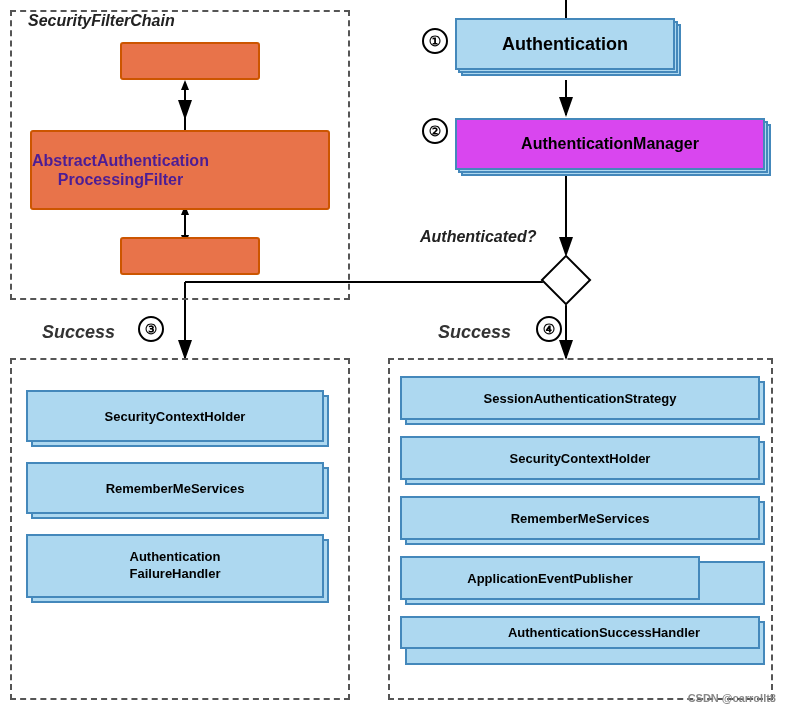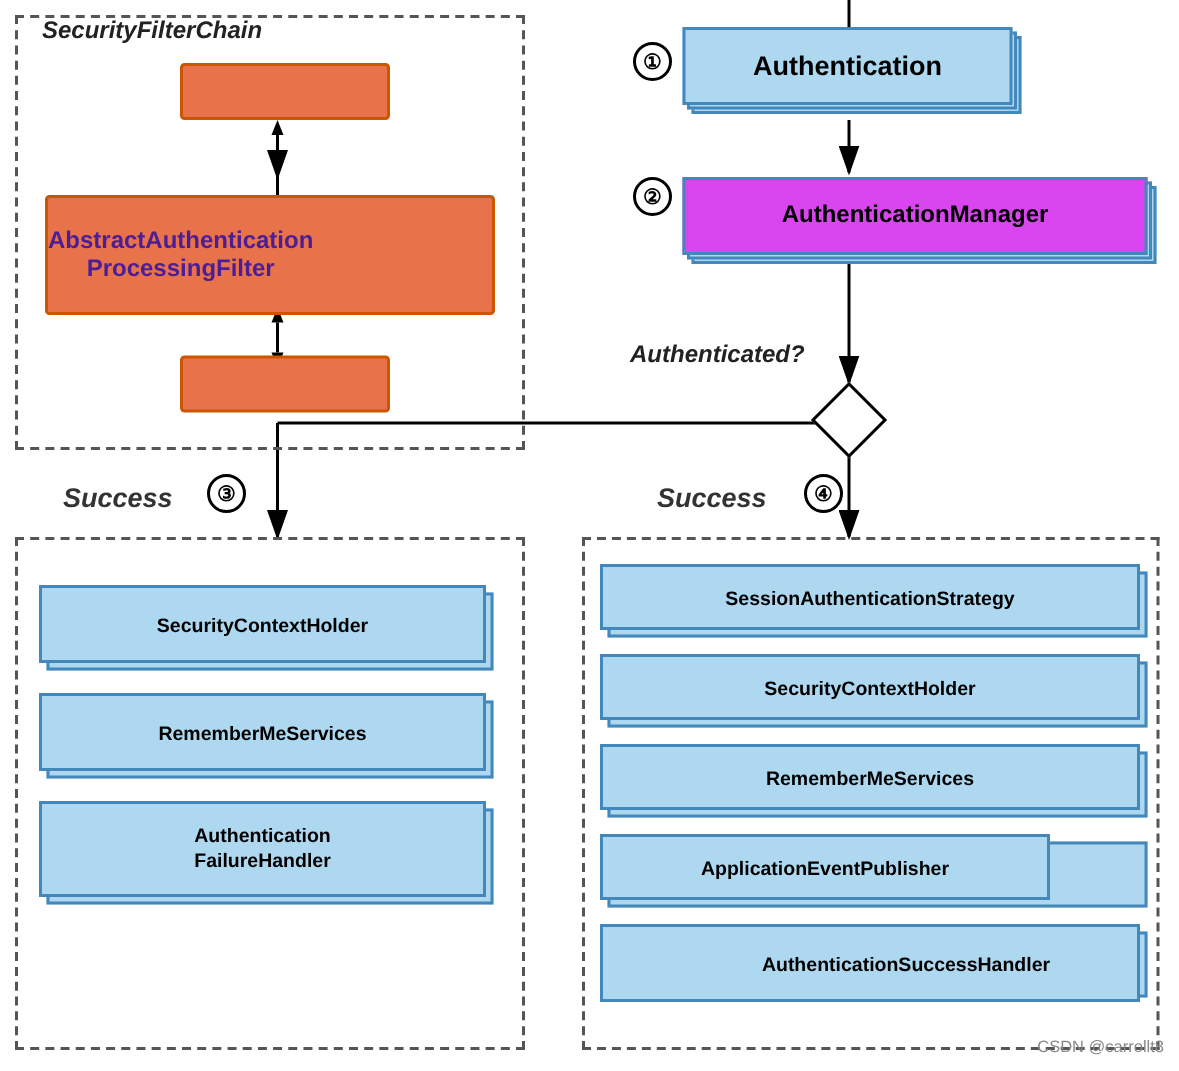--- a/index.html
+++ b/index.html
@@ -84,21 +84,21 @@
       border: 2px solid #000;
       transform: rotate(45deg);
     }
 
     .watermark {
       position: absolute;
       bottom: 10px;
       right: 10px;
       font-size: 11px;
       color: #888;
-      font-weight: normal;
+      font-weight: bold;
       font-family: Arial, sans-serif;
     }
   </style>
 </head>
 <body>
 
 <div class="diagram-container">
 
   <svg class="arrows-svg">
     <defs>
@@ -236,21 +236,21 @@
 
   <div style="position:absolute; left:400px; top:556px;">
     <div style="position:absolute; left:5px; top:5px; width:360px; height:44px; background:#add8f0; border:2px solid #4488bb;"></div>
     <div style="position:absolute; left:0; top:0; width:300px; height:44px; background:#add8f0; border:2px solid #4488bb; display:flex; align-items:center; justify-content:center; font-size:13px; font-weight:900;">
       <span>ApplicationEventPublisher</span>
     </div>
   </div>
 
   <div style="position:absolute; left:400px; top:616px;">
     <div style="position:absolute; left:5px; top:5px; width:360px; height:44px; background:#add8f0; border:2px solid #4488bb;"></div>
-    <div style="position:absolute; left:0; top:0; width:360px; height:52px; background:#add8f0; border:2px solid #4488bb; display:flex; align-items:center; justify-content:center; font-size:13px; font-weight:900;padding-left:48px;">
+    <div style="position:absolute; left:0; top:0; width:360px; height:33px; background:#add8f0; border:2px solid #4488bb; display:flex; align-items:center; justify-content:center; font-size:13px; font-weight:900;padding-left:48px;">
       <span>AuthenticationSuccessHandler</span>
     </div>
   </div>
 
   <div class="watermark">
     <span>CSDN @carrollt8</span>
   </div>
 
 </div>
 

